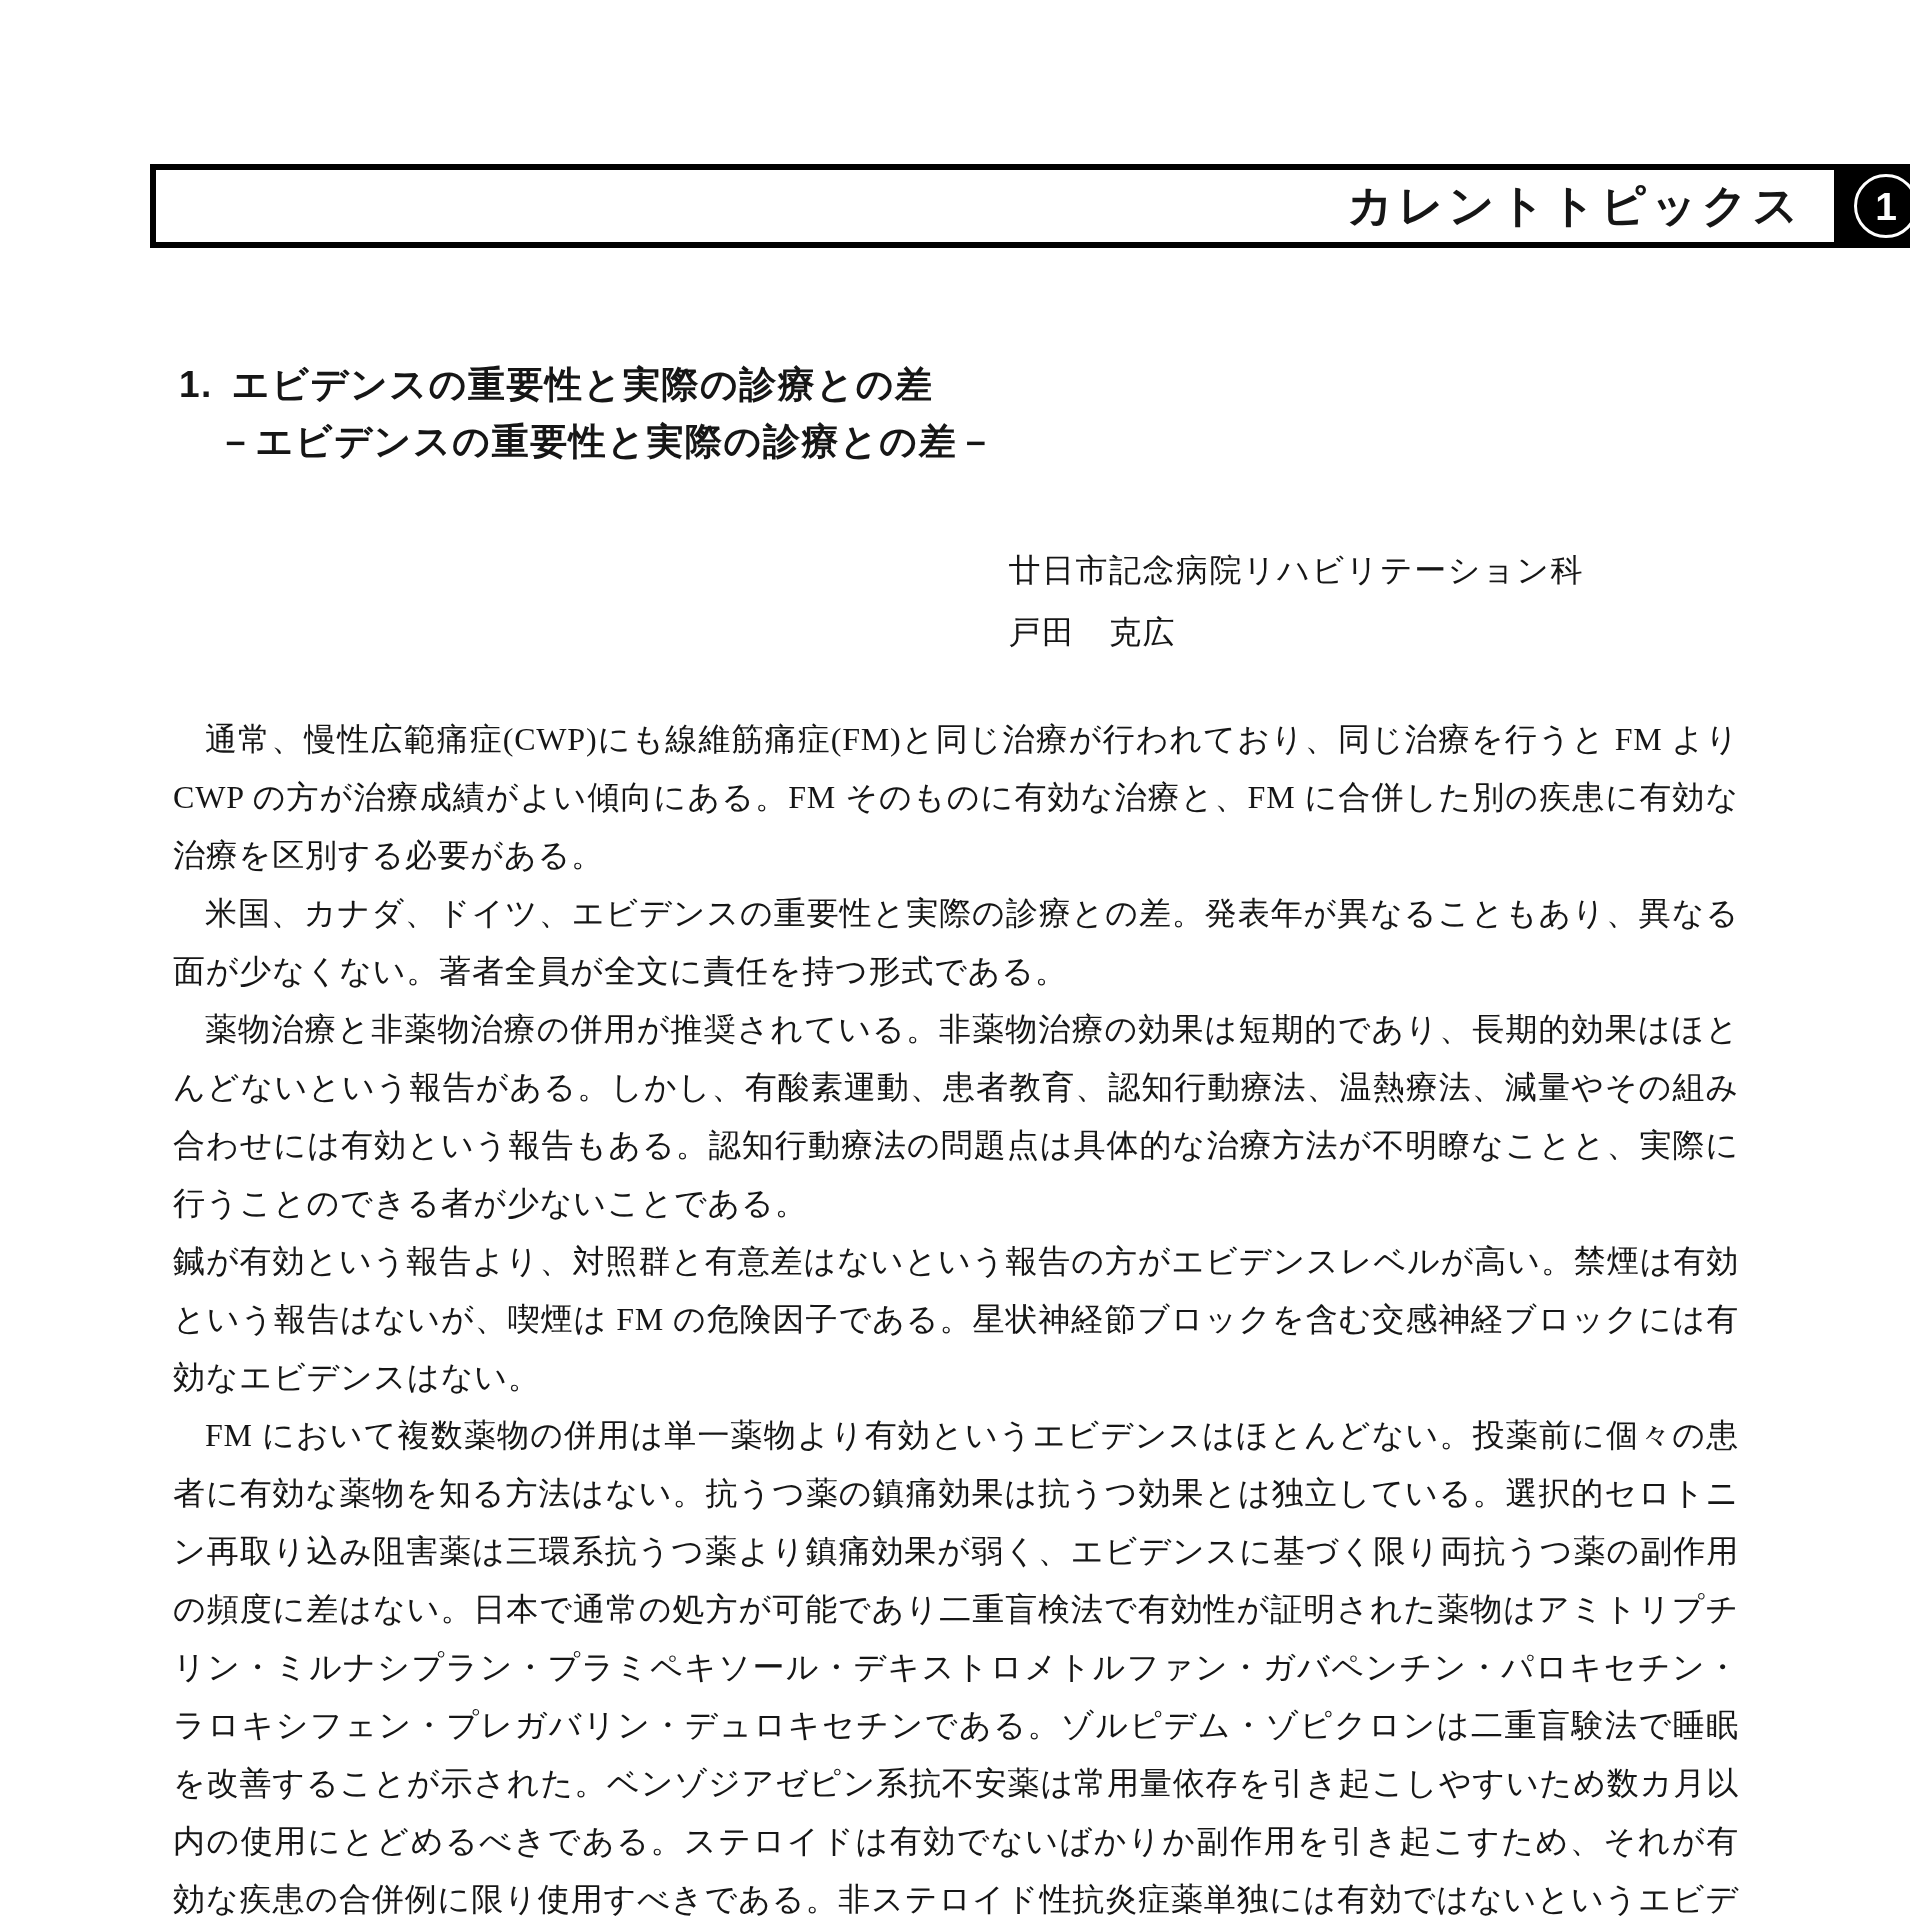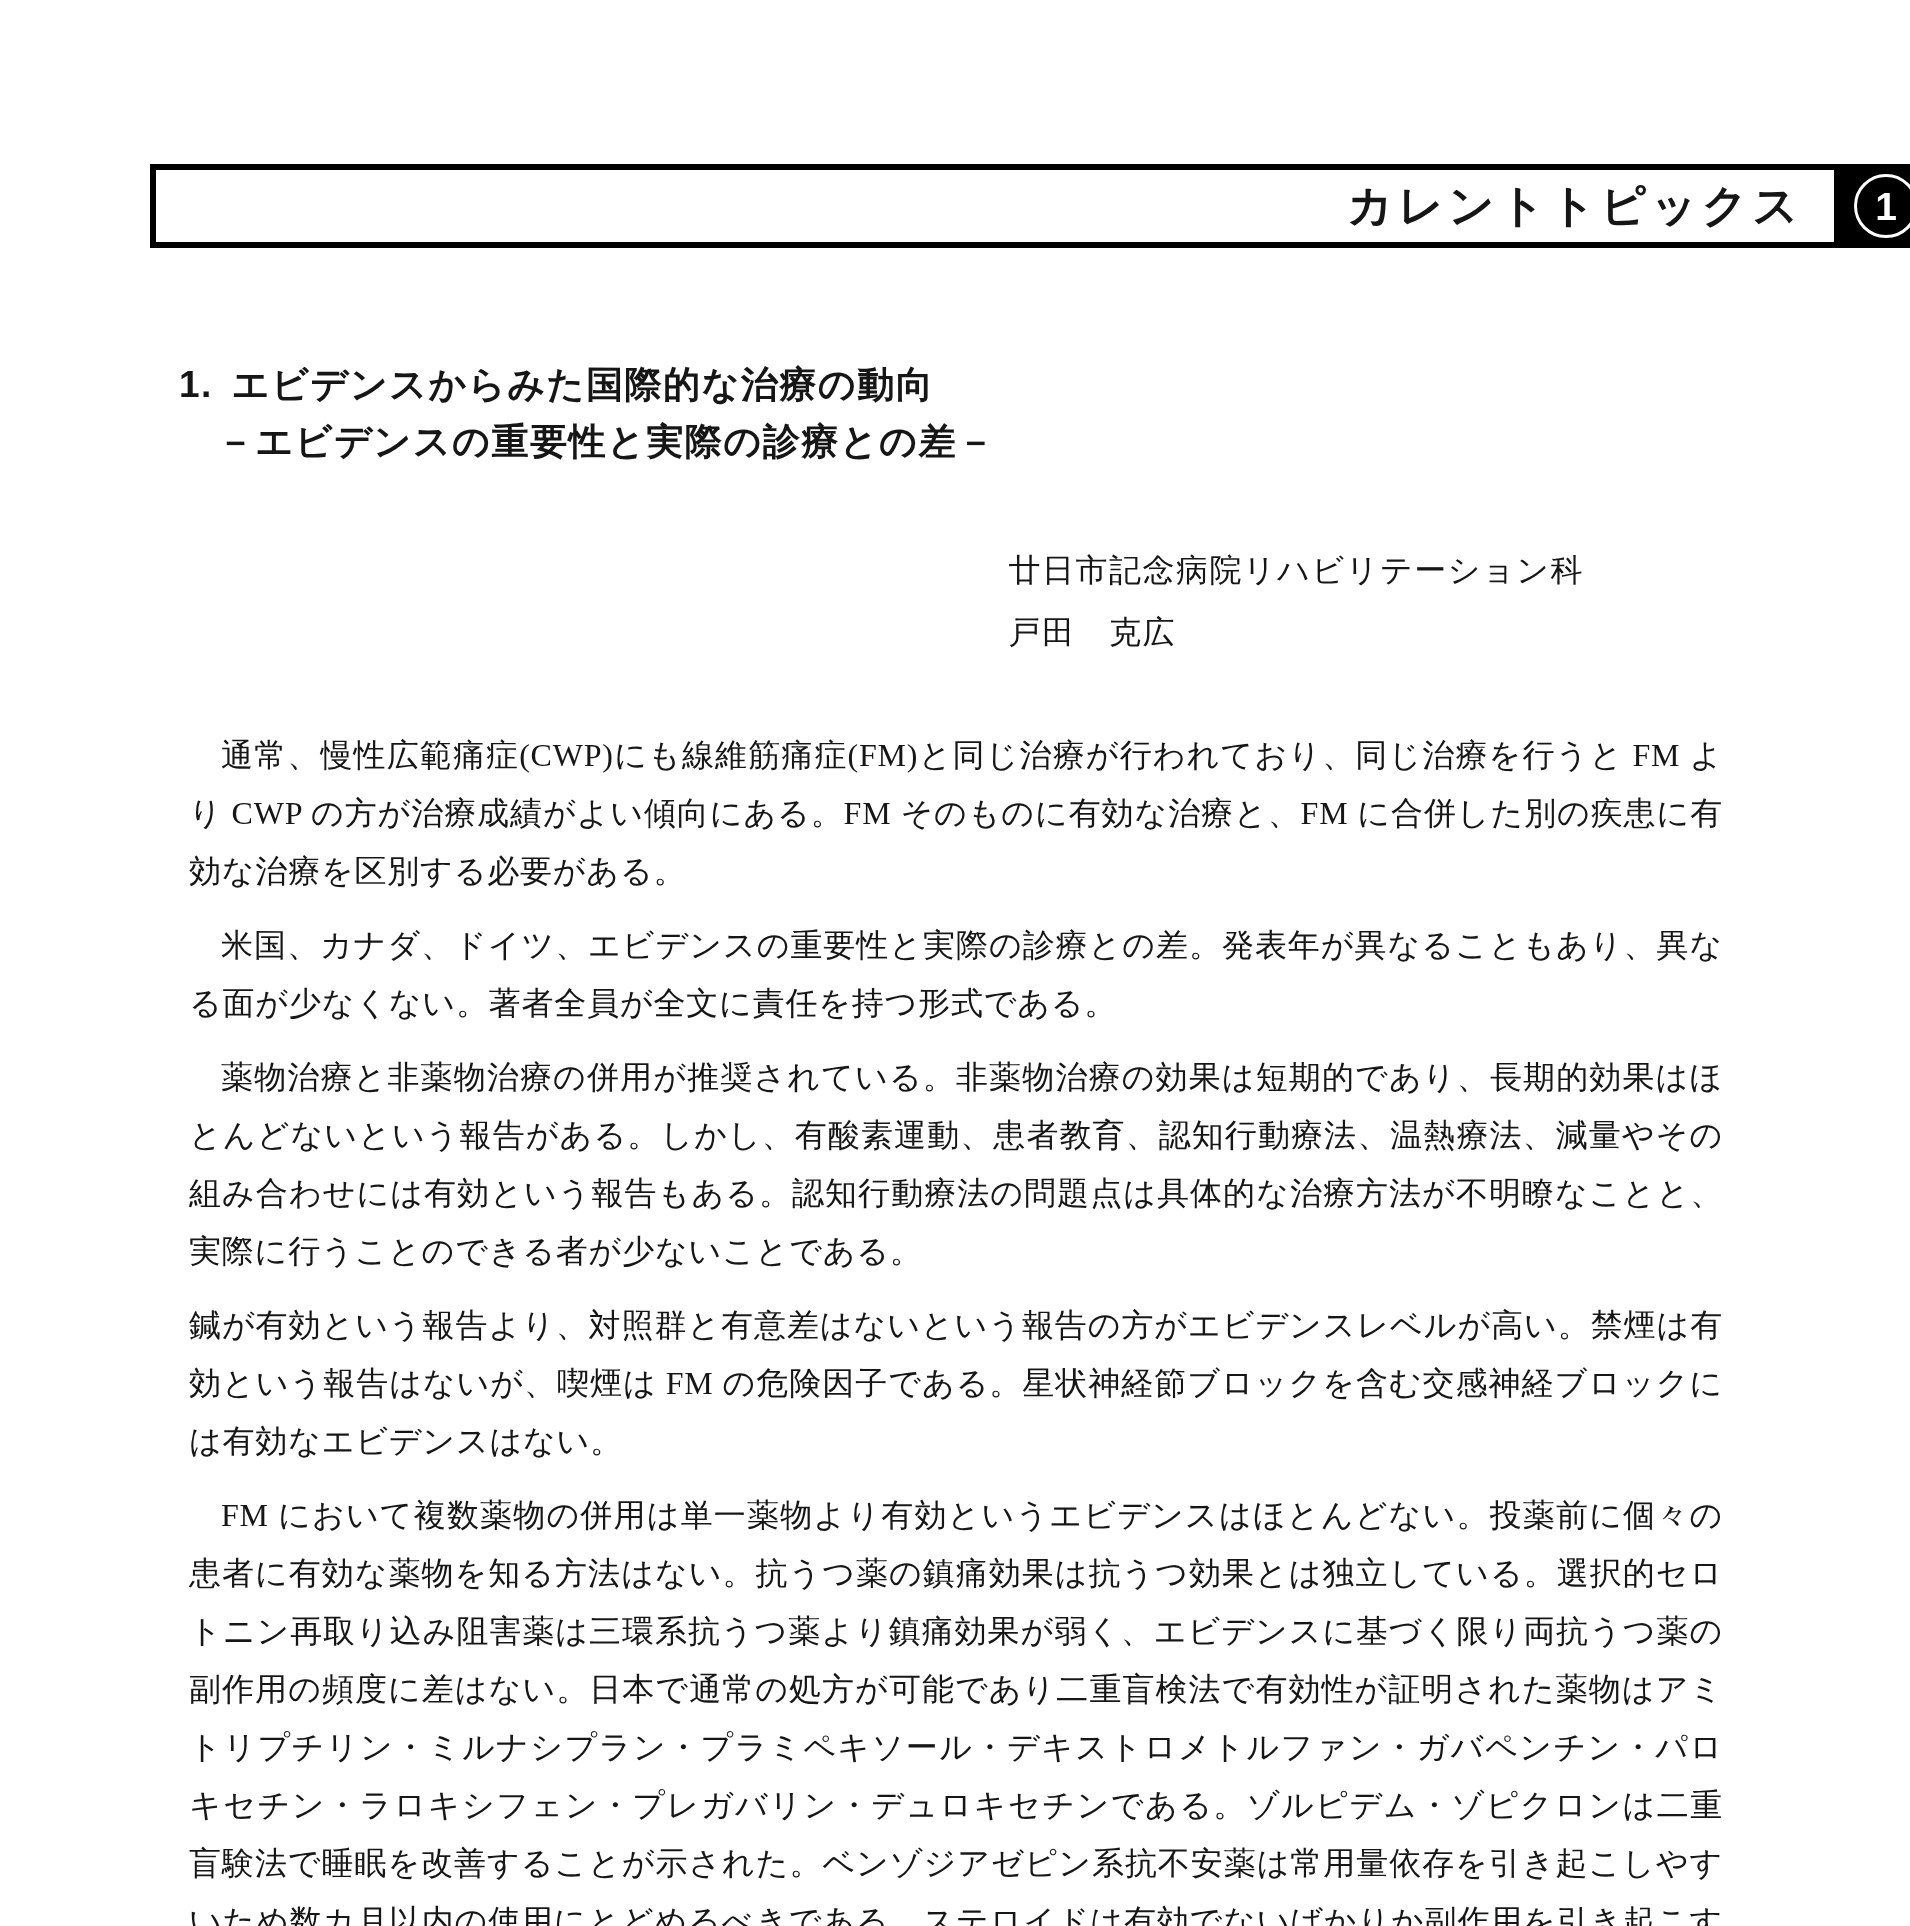--- a/index.html
+++ b/index.html
@@ -99,41 +99,41 @@
     position: absolute;
     left: 173px;
     top: 710px;
     width: 1566px;
     font-size: 32px;
     line-height: 58px;
     letter-spacing: 0.8px;
     text-align: justify;
     text-justify: inter-character;
   }
-  .article-body p { margin: 16px; }
+  .article-body p { margin: 0; }
   .article-body p.indent { text-indent: 1em; }
 </style>
 </head>
 <body>
 
 <div class="page">
 
   <div class="banner">
     <div class="banner-label-area">
       <span class="banner-label">カレントトピックス</span>
     </div>
     <div class="banner-number-box">
       <span class="circled-number">1</span>
     </div>
   </div>
 
   <div class="heading">
     <div class="heading-line1">
       <span class="heading-number">1.</span>
-      <span>エビデンスからみた国際的な治療の動向</span>
+      <span>エビデンスの重要性と実際の診療との差</span>
     </div>
     <div class="heading-line2">－エビデンスの重要性と実際の診療との差－</div>
   </div>
 
   <div class="byline">
     <div>廿日市記念病院リハビリテーション科</div>
     <div>戸田　克広</div>
   </div>
 
   <div class="article-body">

